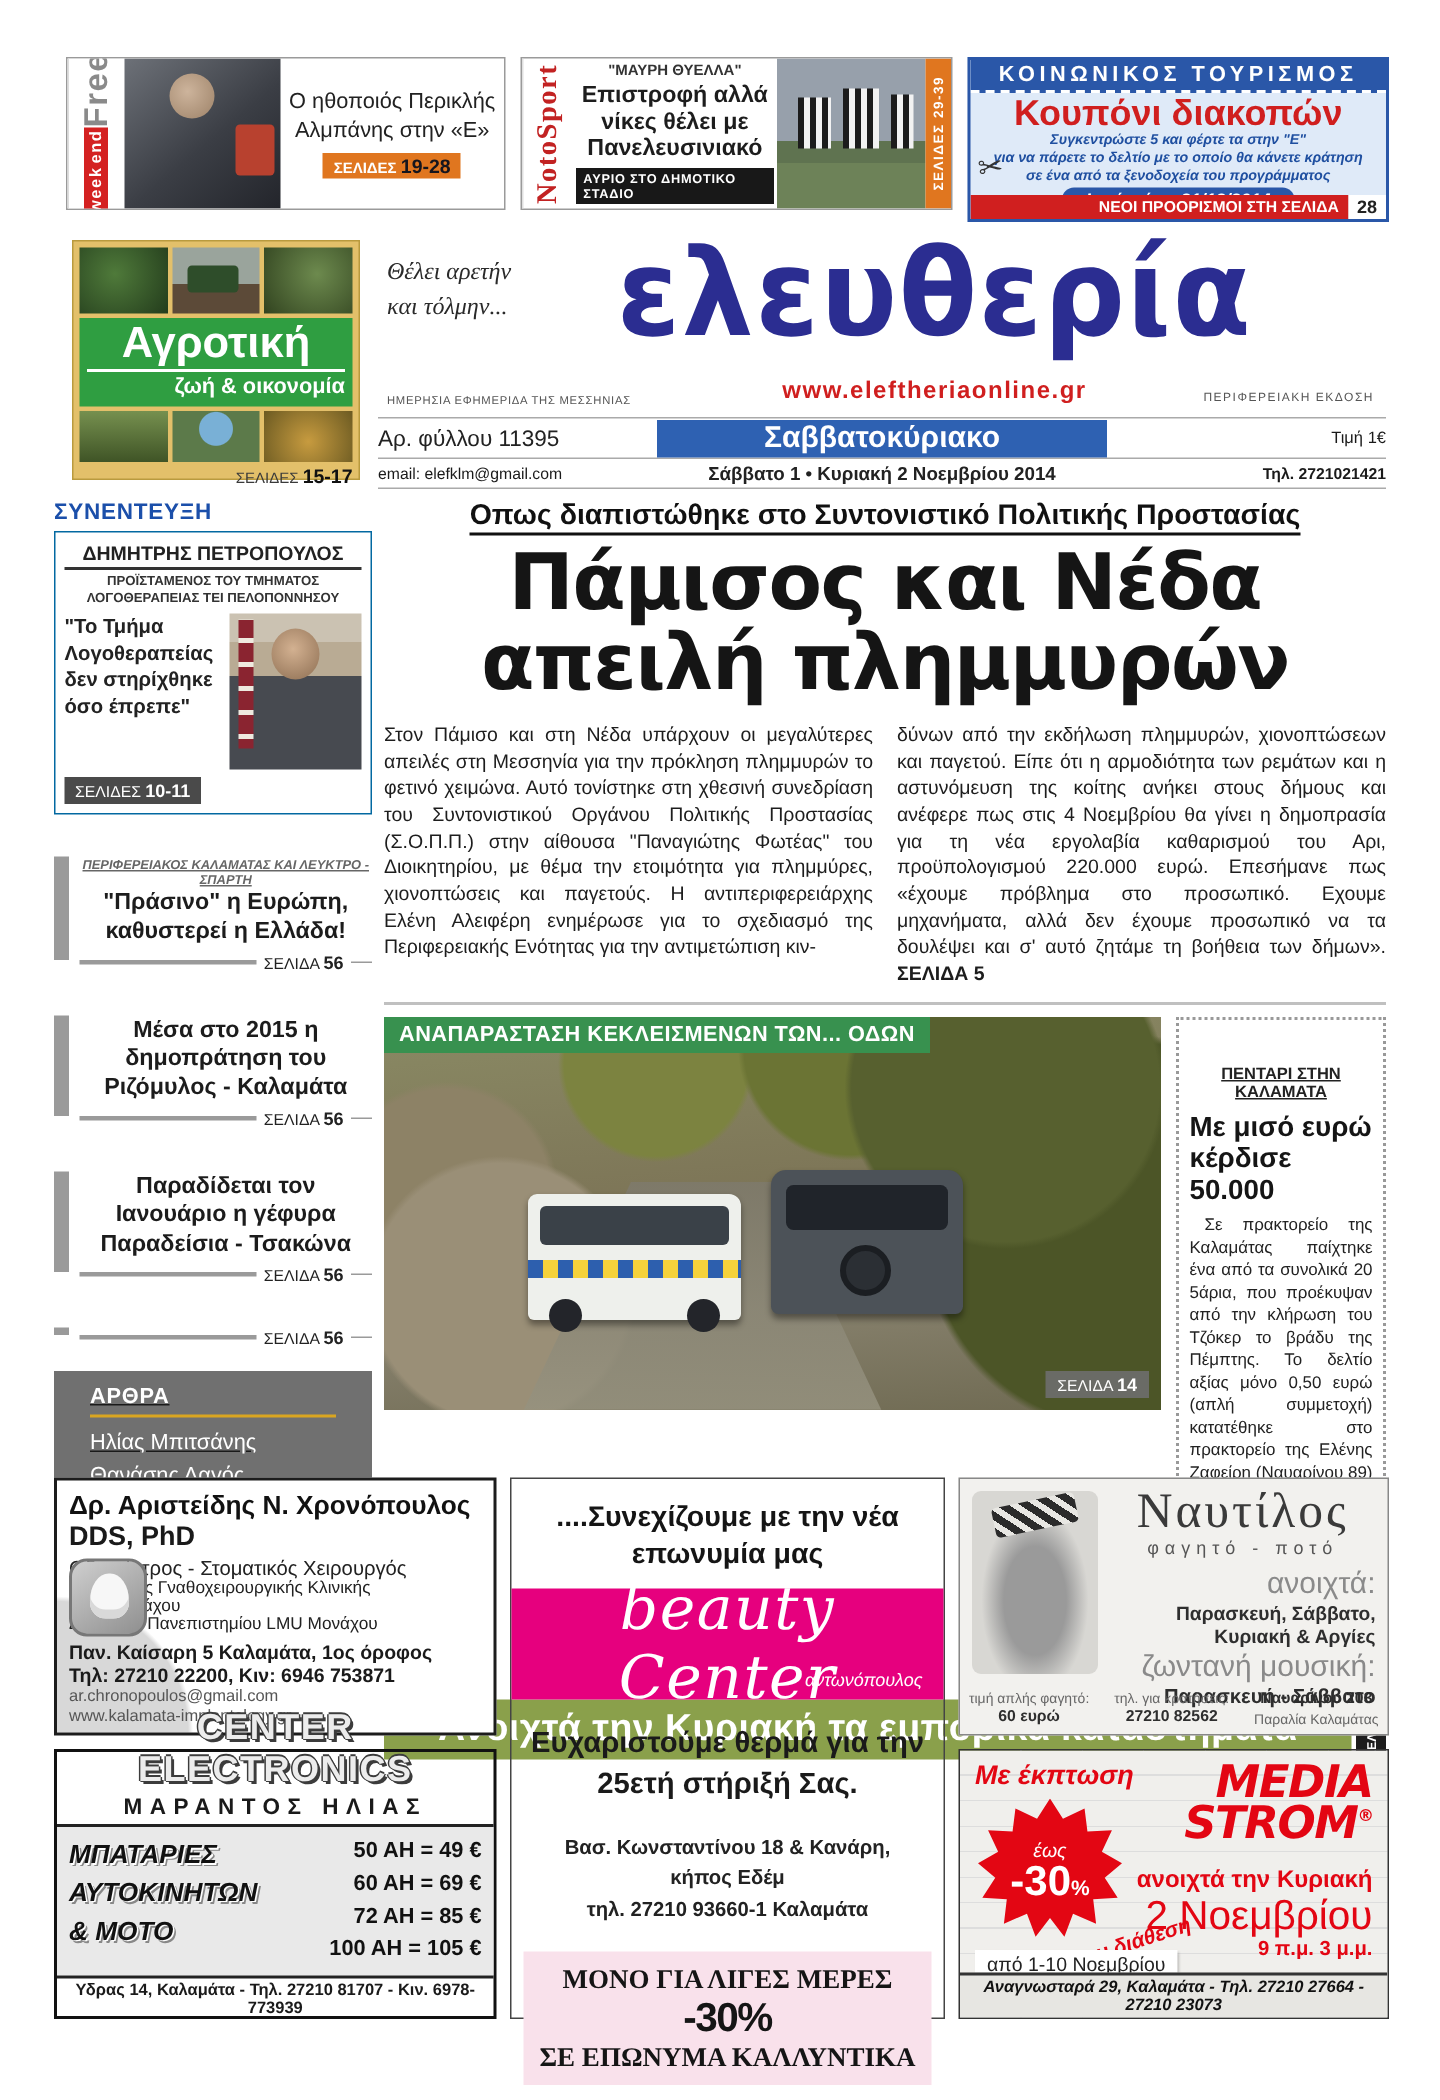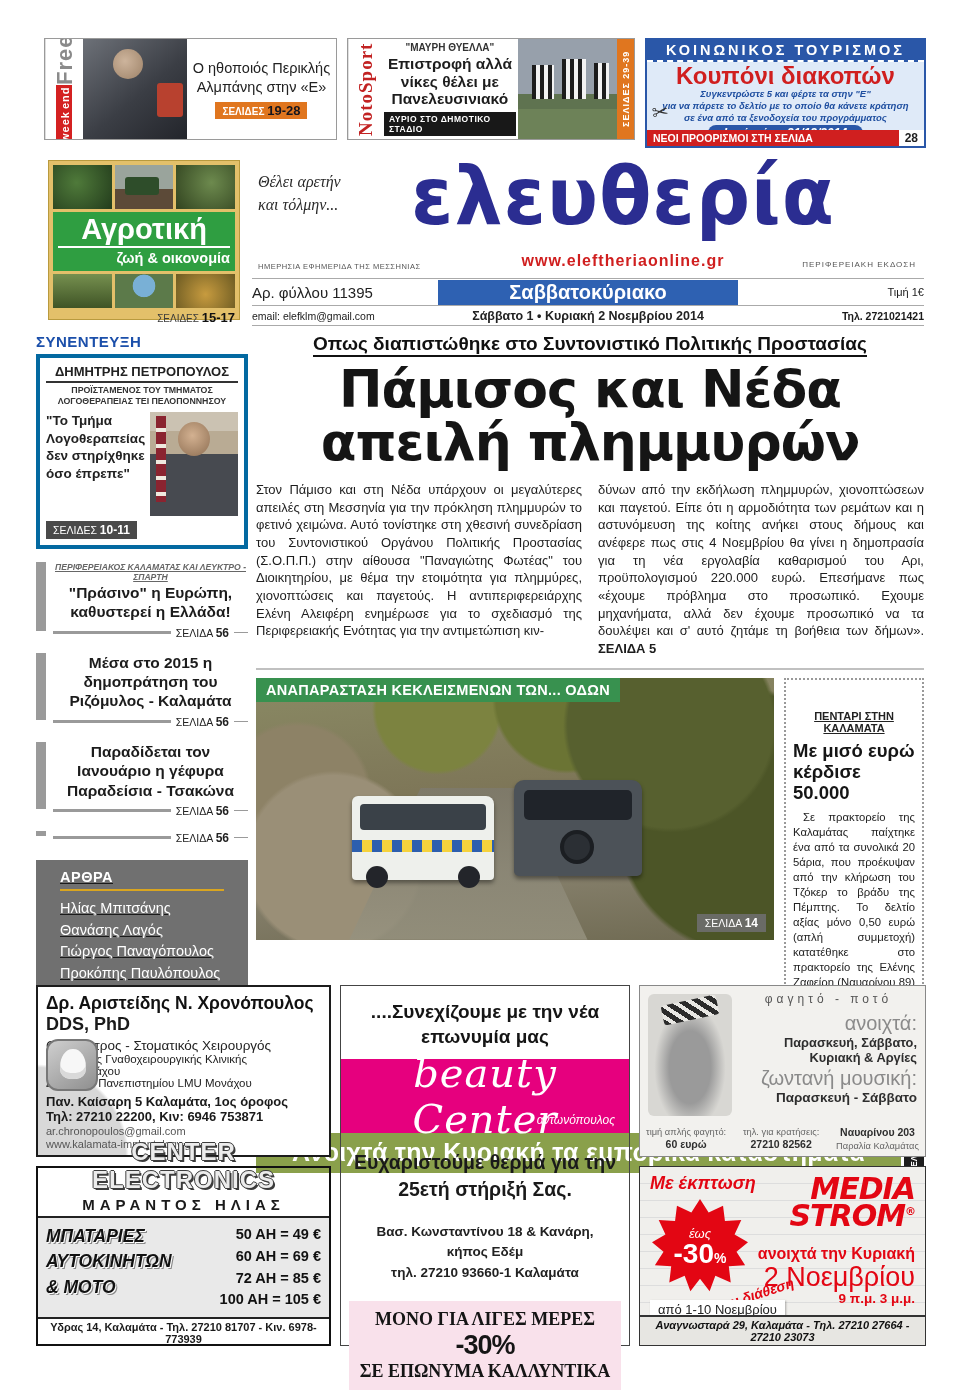--- a/index.html
+++ b/index.html
@@ -39,21 +39,21 @@
        repeating-linear-gradient(90deg,#1c1c1c 0 4px,#f2f2f2 4px 8px) 96px 3px/24px 40px no-repeat; }
   .noto-pages { width:17px; background:#e0761f; }
   .noto-pages span { color:#fff; font-weight:bold; font-size:9px; letter-spacing:1px; }
 
   .p-coupon { width:285px; height:110px; background:#dfeaf8; border:2px solid #2a57a8; flex-direction:column; position:relative; }
   .coup-head { background:#2a57a8; color:#fff; font-weight:bold; font-size:14.5px; letter-spacing:3px; text-align:center; padding:2px 0; border-bottom:2px dashed #fff; }
   .coup-title { color:#d01f1f; font-weight:bold; font-size:24px; text-align:center; line-height:1.05; margin-top:1px; }
   .coup-line { color:#1f4fa0; font-weight:bold; font-style:italic; font-size:9.5px; text-align:center; line-height:1.25; }
   .coup-pill { display:block; margin:1px auto 0; width:fit-content; background:#2a57a8; color:#fff; font-style:italic; font-weight:bold; font-size:12px; padding:1px 16px; border-radius:12px; }
   .coup-foot { position:absolute; left:0; right:0; bottom:0; display:flex; }
-  .coup-foot .lbl { flex:1; background:#d01f1f; color:#fff; font-weight:bold; font-size:10.5px; text-align:left; padding:2px 6px; }
+  .coup-foot .lbl { flex:1; background:#d01f1f; color:#fff; font-weight:bold; font-size:10.5px; text-align:right; padding:2px 6px; }
   .coup-foot .pg { background:#fff; color:#222; font-weight:bold; font-size:12px; padding:1px 6px; }
   .scissors { position:absolute; left:5px; bottom:22px; font-size:20px; color:#333; transform:rotate(-8deg); }
 
   
   .agrotiki { position:absolute; left:48px; top:160px; width:192px; height:160px; background:#e3c06a; border:1px solid #b99a3e; padding:4px; }
   .agro-strip { display:flex; gap:3px; height:44px; }
   .agro-strip div { flex:1; }
   .ph-leaf { background:radial-gradient(circle at 40% 40%, #4f7a3a, #233c1c); }
   .ph-tractor { background:linear-gradient(#9aa49c 0 55%, #5c4a38 55% 100%); position:relative; }
   .ph-tractor:before { content:""; position:absolute; left:10px; top:12px; width:34px; height:18px; background:#2e4d2a; border-radius:3px; }
@@ -81,32 +81,32 @@
   .edition { width:300px; background:#2e61b2; color:#fff; font-weight:bold; font-size:20px; text-align:center; padding:1px 0; }
   .rowA .price { flex:1; text-align:right; font-size:11px; }
   .rowB { display:flex; align-items:center; border-top:1px solid #aaa; border-bottom:1px solid #aaa; height:21px; }
   .rowB .em { flex:1; font-size:10.5px; }
   .rowB .dt { width:300px; text-align:center; font-weight:bold; font-size:12.5px; color:#222; }
   .rowB .ph { flex:1; text-align:right; font-size:10.5px; font-weight:bold; }
 
   
   .sidebar { position:absolute; left:36px; top:333px; width:212px; }
   .sec-label { color:#1b4faa; font-weight:bold; font-size:15px; letter-spacing:.5px; }
-  .iv-box { border:4px solid #0369a1; margin-top:4px; padding:6px; }
+  .iv-box { border:1px solid #0369a1; margin-top:4px; padding:6px; }
   .iv-name { font-weight:bold; font-size:13px; text-align:center; border-bottom:2px solid #333; padding-bottom:2px; color:#222; }
   .iv-role { font-size:8.8px; font-weight:bold; text-align:center; color:#333; margin-top:2px; line-height:1.25; }
   .iv-main { display:flex; gap:5px; margin-top:5px; }
   .iv-quote { flex:1; font-weight:bold; font-size:13.5px; line-height:1.3; color:#222; }
   .iv-photo { width:88px; height:104px; background:linear-gradient(#cbc2b2 0 18%, #b9ab94 18% 40%, #474a50 40% 100%); position:relative; }
   .iv-photo:before { content:""; position:absolute; left:28px; top:10px; width:32px; height:34px; border-radius:50%; background:radial-gradient(circle at 45% 40%, #d3b191, #a1range 80%, #8d6e52); background:radial-gradient(circle at 45% 40%, #d3b191, #8d6e52); }
   .iv-photo:after { content:""; position:absolute; left:6px; top:4px; width:10px; height:86px; background:repeating-linear-gradient(#8a2430 0 12px, #efe9df 12px 16px); }
   .iv-badge { display:inline-block; background:#4a4a4a; color:#fff; font-size:10.5px; padding:2px 7px; margin-top:5px; }
   .iv-badge b { font-size:12px; }
 
-  .teaser { position:relative; margin-top:13px; padding-left:17px; }
+  .teaser { position:relative; margin-top:28px; padding-left:17px; }
   .teaser .bar { position:absolute; left:0; top:0; bottom:9px; width:10px; background:#9a9a9a; }
   .t-kick { font-size:8.6px; font-style:italic; font-weight:bold; color:#666; text-decoration:underline; text-align:center; }
   .t-title { font-weight:bold; font-size:15.5px; text-align:center; line-height:1.25; color:#1c1c1c; margin-top:1px; }
   .t-pageline { display:flex; align-items:center; gap:5px; margin-top:4px; }
   .t-pageline .l1 { flex:1; border-top:3px solid #9a9a9a; }
   .t-pageline .lab { font-size:10.5px; color:#222; }
   .t-pageline .lab b { font-size:12px; }
   .t-pageline .l2 { width:14px; border-top:1px solid #9a9a9a; }
 
   .arthra { background:#707070; margin-top:15px; padding:9px 24px 11px;text-decoration:underline; }
@@ -483,20 +483,21 @@
         <div class="bty-promo">
           <span>ΜΟΝΟ ΓΙΑ ΛΙΓΕΣ ΜΕΡΕΣ</span> <span class="disc">-30%</span><br>
           <span>ΣΕ ΕΠΩΝΥΜΑ ΚΑΛΛΥΝΤΙΚΑ</span>
         </div>
       </div>
     </div>
 
     <div class="adcol c3">
       <div class="ad-naut">
         <div class="naut-sketch"></div>
+        <div class="naut-brand">Ναυτίλος</div>
         <div class="naut-sub">φαγητό - ποτό</div>
         <div class="naut-open">ανοιχτά:</div>
         <div class="naut-days">Παρασκευή, Σάββατο, Κυριακή &amp; Αργίες</div>
         <div class="naut-music">ζωντανή μουσική:</div>
         <div class="naut-mdays">Παρασκευή - Σάββατο</div>
         <div class="naut-foot">
           <div><span>τιμή απλής φαγητό:</span><br><b>60 ευρώ</b></div>
           <div><span>τηλ. για κρατήσεις:</span><br><b>27210 82562</b></div>
           <div><b>Ναυαρίνου 203</b><br><span>Παραλία Καλαμάτας</span></div>
         </div>

